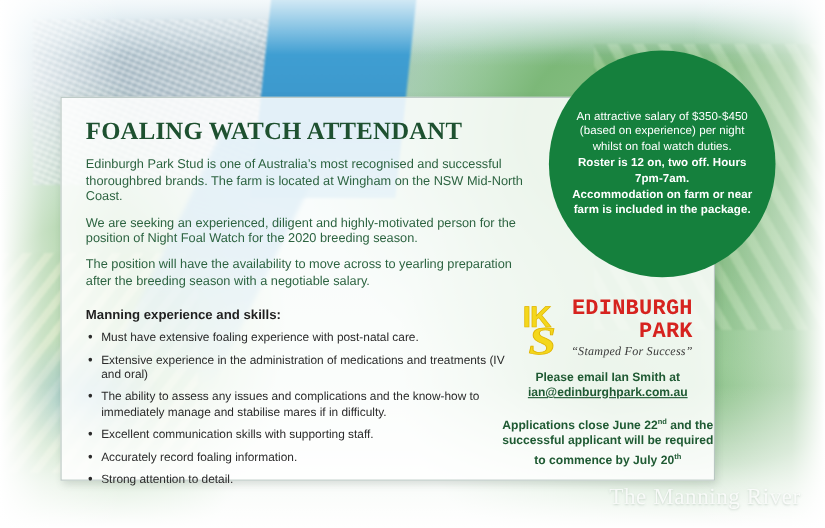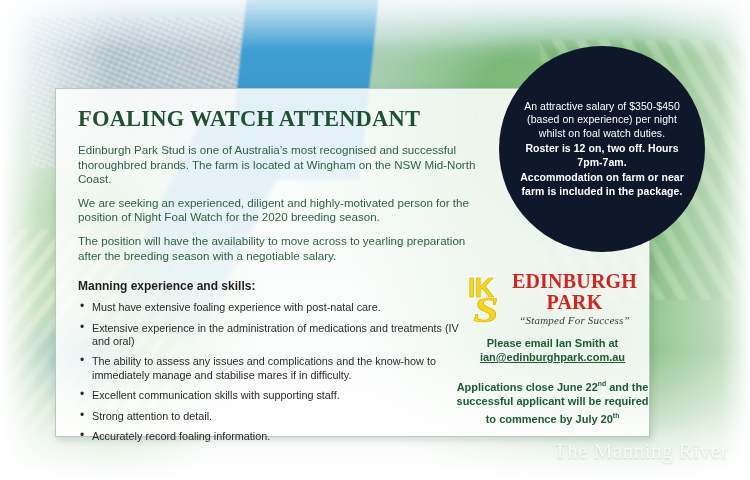--- a/index.html
+++ b/index.html
@@ -147,21 +147,21 @@
   }
 
   
   .badge {
     position: absolute;
     left: 499px;
     top: 46px;
     width: 206px;
     height: 206px;
     border-radius: 50%;
-    background: #0f172a;
+    background: #15803d;
     color: #ffffff;
     text-align: center;
     display: flex;
     flex-direction: column;
     align-items: center;
     justify-content: center;
     padding: 0 18px;
     box-sizing: border-box;
     z-index: 3;
   }
@@ -282,25 +282,26 @@
     -webkit-text-stroke: 0.7px #e0b400;
     transform: scaleX(1.25);
   }
   .wordmark {
     text-align: center;
     line-height: 1;
   }
   .wordmark .wm-1,
   .wordmark .wm-2 {
     display: block;
-    font-family: Liberation Serif, serif;
+    font-family: Liberation Mono, monospace;
     font-size: 20px;
     font-weight: bold;
     color: #d6231f;
     letter-spacing: 0.2px;
+    text-align: right;
   }
   .wordmark .wm-2 { margin-top: 1px; }
   .tagline {
     display: block;
     margin-top: 3px;
     font-family: "Liberation Serif", serif;
     font-style: italic;
     font-size: 11px;
     color: #3a3a3a;
     letter-spacing: 0.2px;
@@ -363,22 +364,22 @@
       <p class="lead">We are seeking an experienced, diligent and highly-motivated person for the position of Night Foal Watch for the 2020 breeding season.</p>
       <p class="lead">The position will have the availability to move across to yearling preparation after the breeding season with a negotiable salary.</p>
 
       <h2 class="subhead">Manning experience and skills:</h2>
 
       <ul class="bullets">
         <li>Must have extensive foaling experience with post-natal care.</li>
         <li>Extensive experience in the administration of medications and treatments (IV and oral)</li>
         <li>The ability to assess any issues and complications and the know-how to immediately manage and stabilise mares if in difficulty.</li>
         <li>Excellent communication skills with supporting staff.</li>
+        <li>Accurately record foaling information.</li>
         <li>Strong attention to detail.</li>
-        <li>Accurately record foaling information.</li>
       </ul>
 
       <div class="brand-col">
 
         <div class="logo">
           <span class="monogram">
             <span class="mono-ik">IK</span>
             <span class="mono-s">S</span>
           </span>
           <span class="wordmark">

